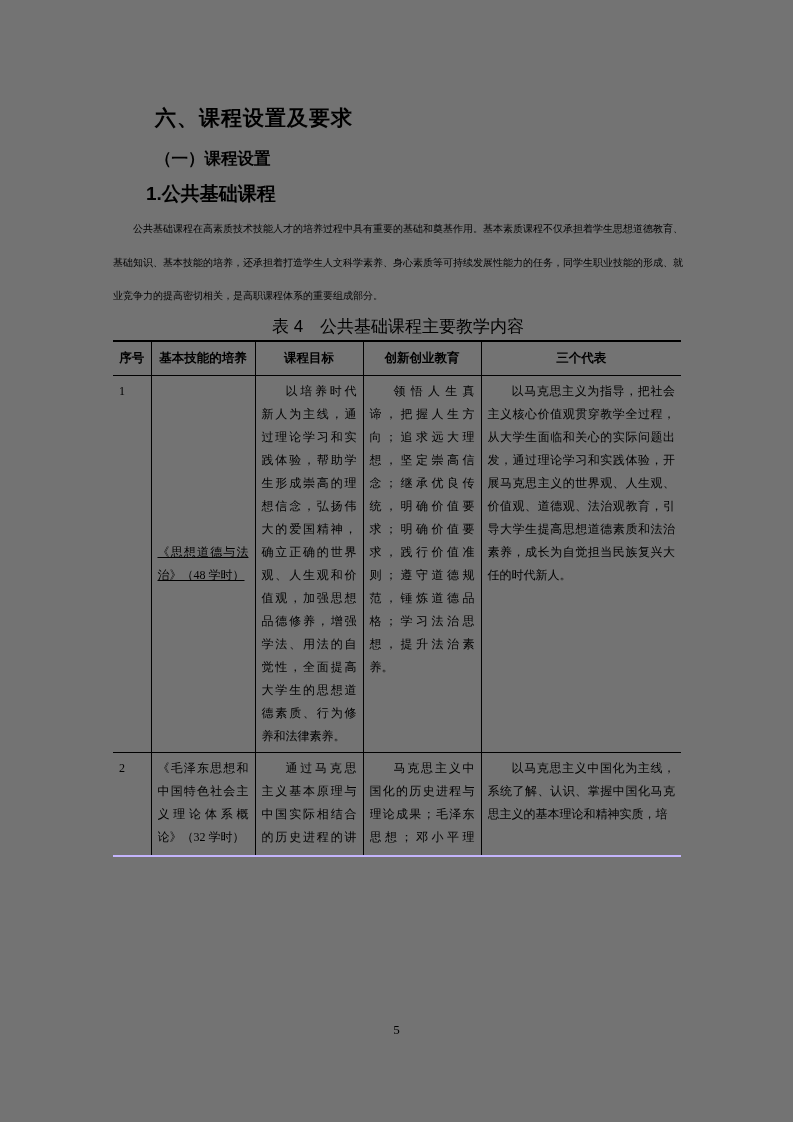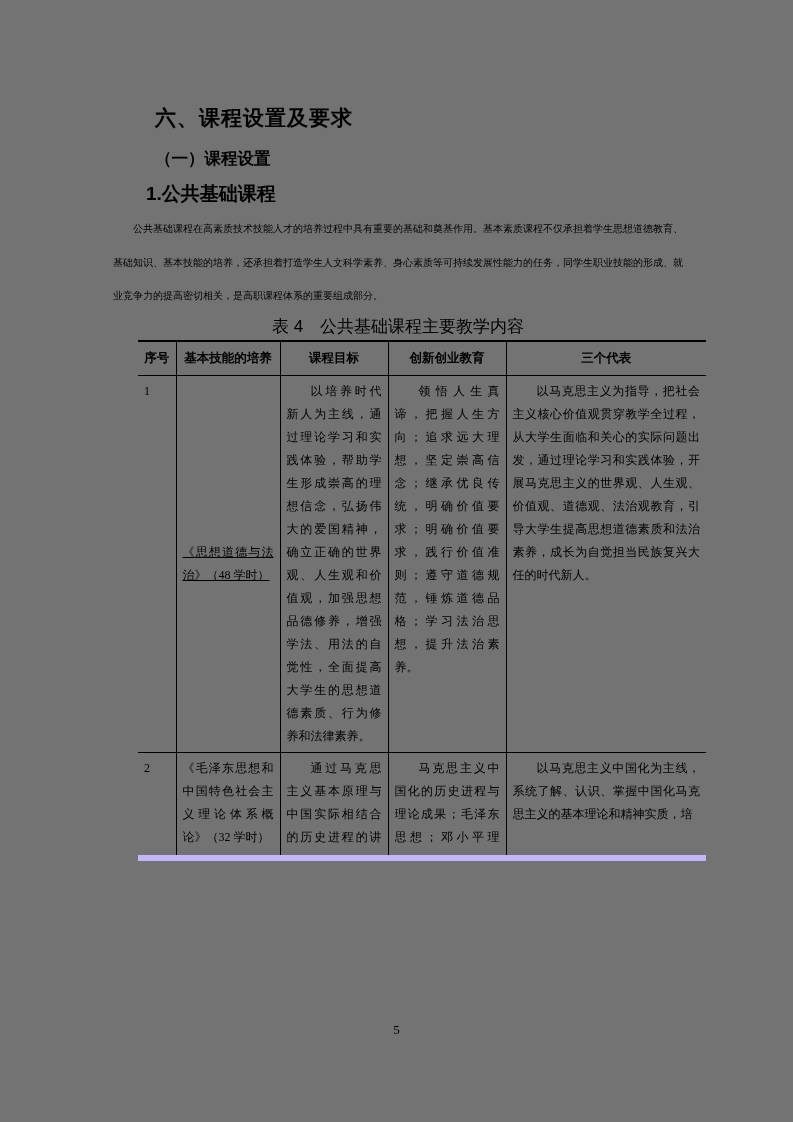--- a/index.html
+++ b/index.html
@@ -47,26 +47,26 @@
   .body-para.first { margin-top: 4px; }
   .caption {
     margin-top: 4px;
     text-align: center;
     font-weight: normal;
     font-family: "Liberation Sans", "DejaVu Sans", sans-serif;
     font-size: 17px;
     line-height: 20px;
   }
   table.courses {
-    margin: 3px 0 0 25px;
+    margin: 3px 0 0 0;
     width: 568px;
     border-collapse: collapse;
     table-layout: fixed;
     border-top: 2px solid #000;
-    border-bottom: 6px solid #c4b5fd;
+    border-bottom: 2px solid #c4b5fd;
     font-size: 12px;
     line-height: 23px;
   }
   table.courses col.c1 { width: 38px; }
   table.courses col.c2 { width: 104px; }
   table.courses col.c3 { width: 108px; }
   table.courses col.c4 { width: 118px; }
   table.courses col.c5 { width: 200px; }
   table.courses th {
     height: 33px;

